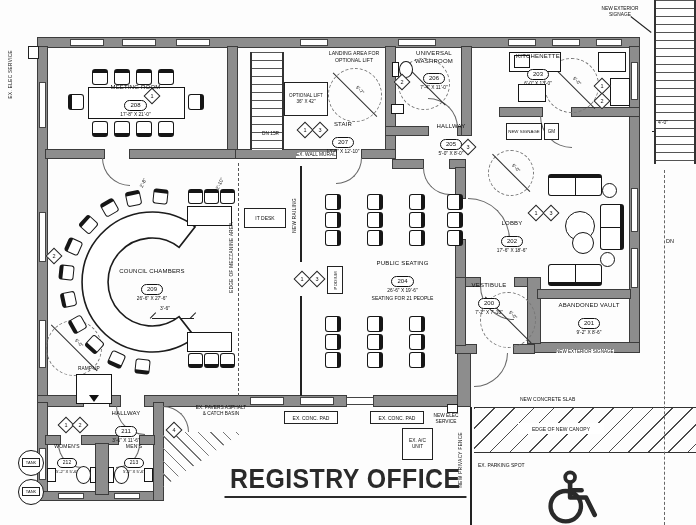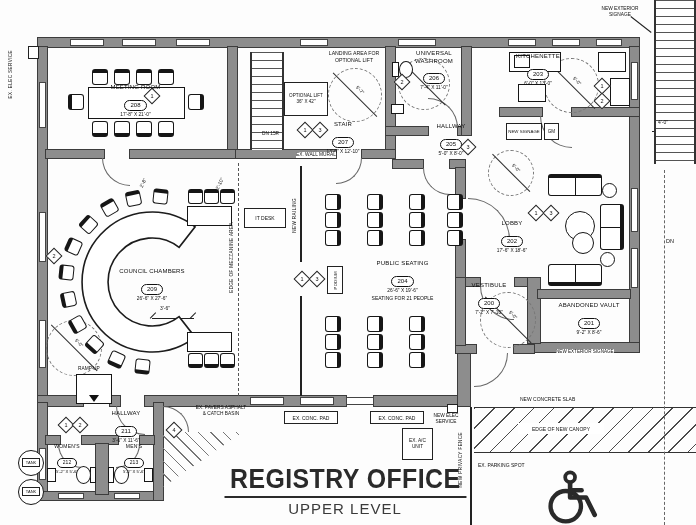--- a/index.html
+++ b/index.html
@@ -457,16 +457,15 @@
 
   <svg style="left:542px;top:470px" width="62" height="55" viewBox="0 0 42 38">
     <circle cx="16" cy="25" r="10.5" fill="none" stroke="#2a2a2a" stroke-width="3"></circle>
     <circle cx="19" cy="5" r="3.4" fill="none" stroke="#2a2a2a" stroke-width="2.6"></circle>
     <path d="M19 9 v10 h11 l6 12" fill="none" stroke="#2a2a2a" stroke-width="3.2" stroke-linecap="round" stroke-linejoin="round"></path>
     <path d="M19 14 h8" fill="none" stroke="#2a2a2a" stroke-width="3" stroke-linecap="round"></path>
   </svg>
 
   <div class="title">
     <span class="t1">REGISTRY OFFICE</span>
-    <span class="t2">UPPER LEVEL</span>
   </div>
 
 </div>
 
 </body></html>

